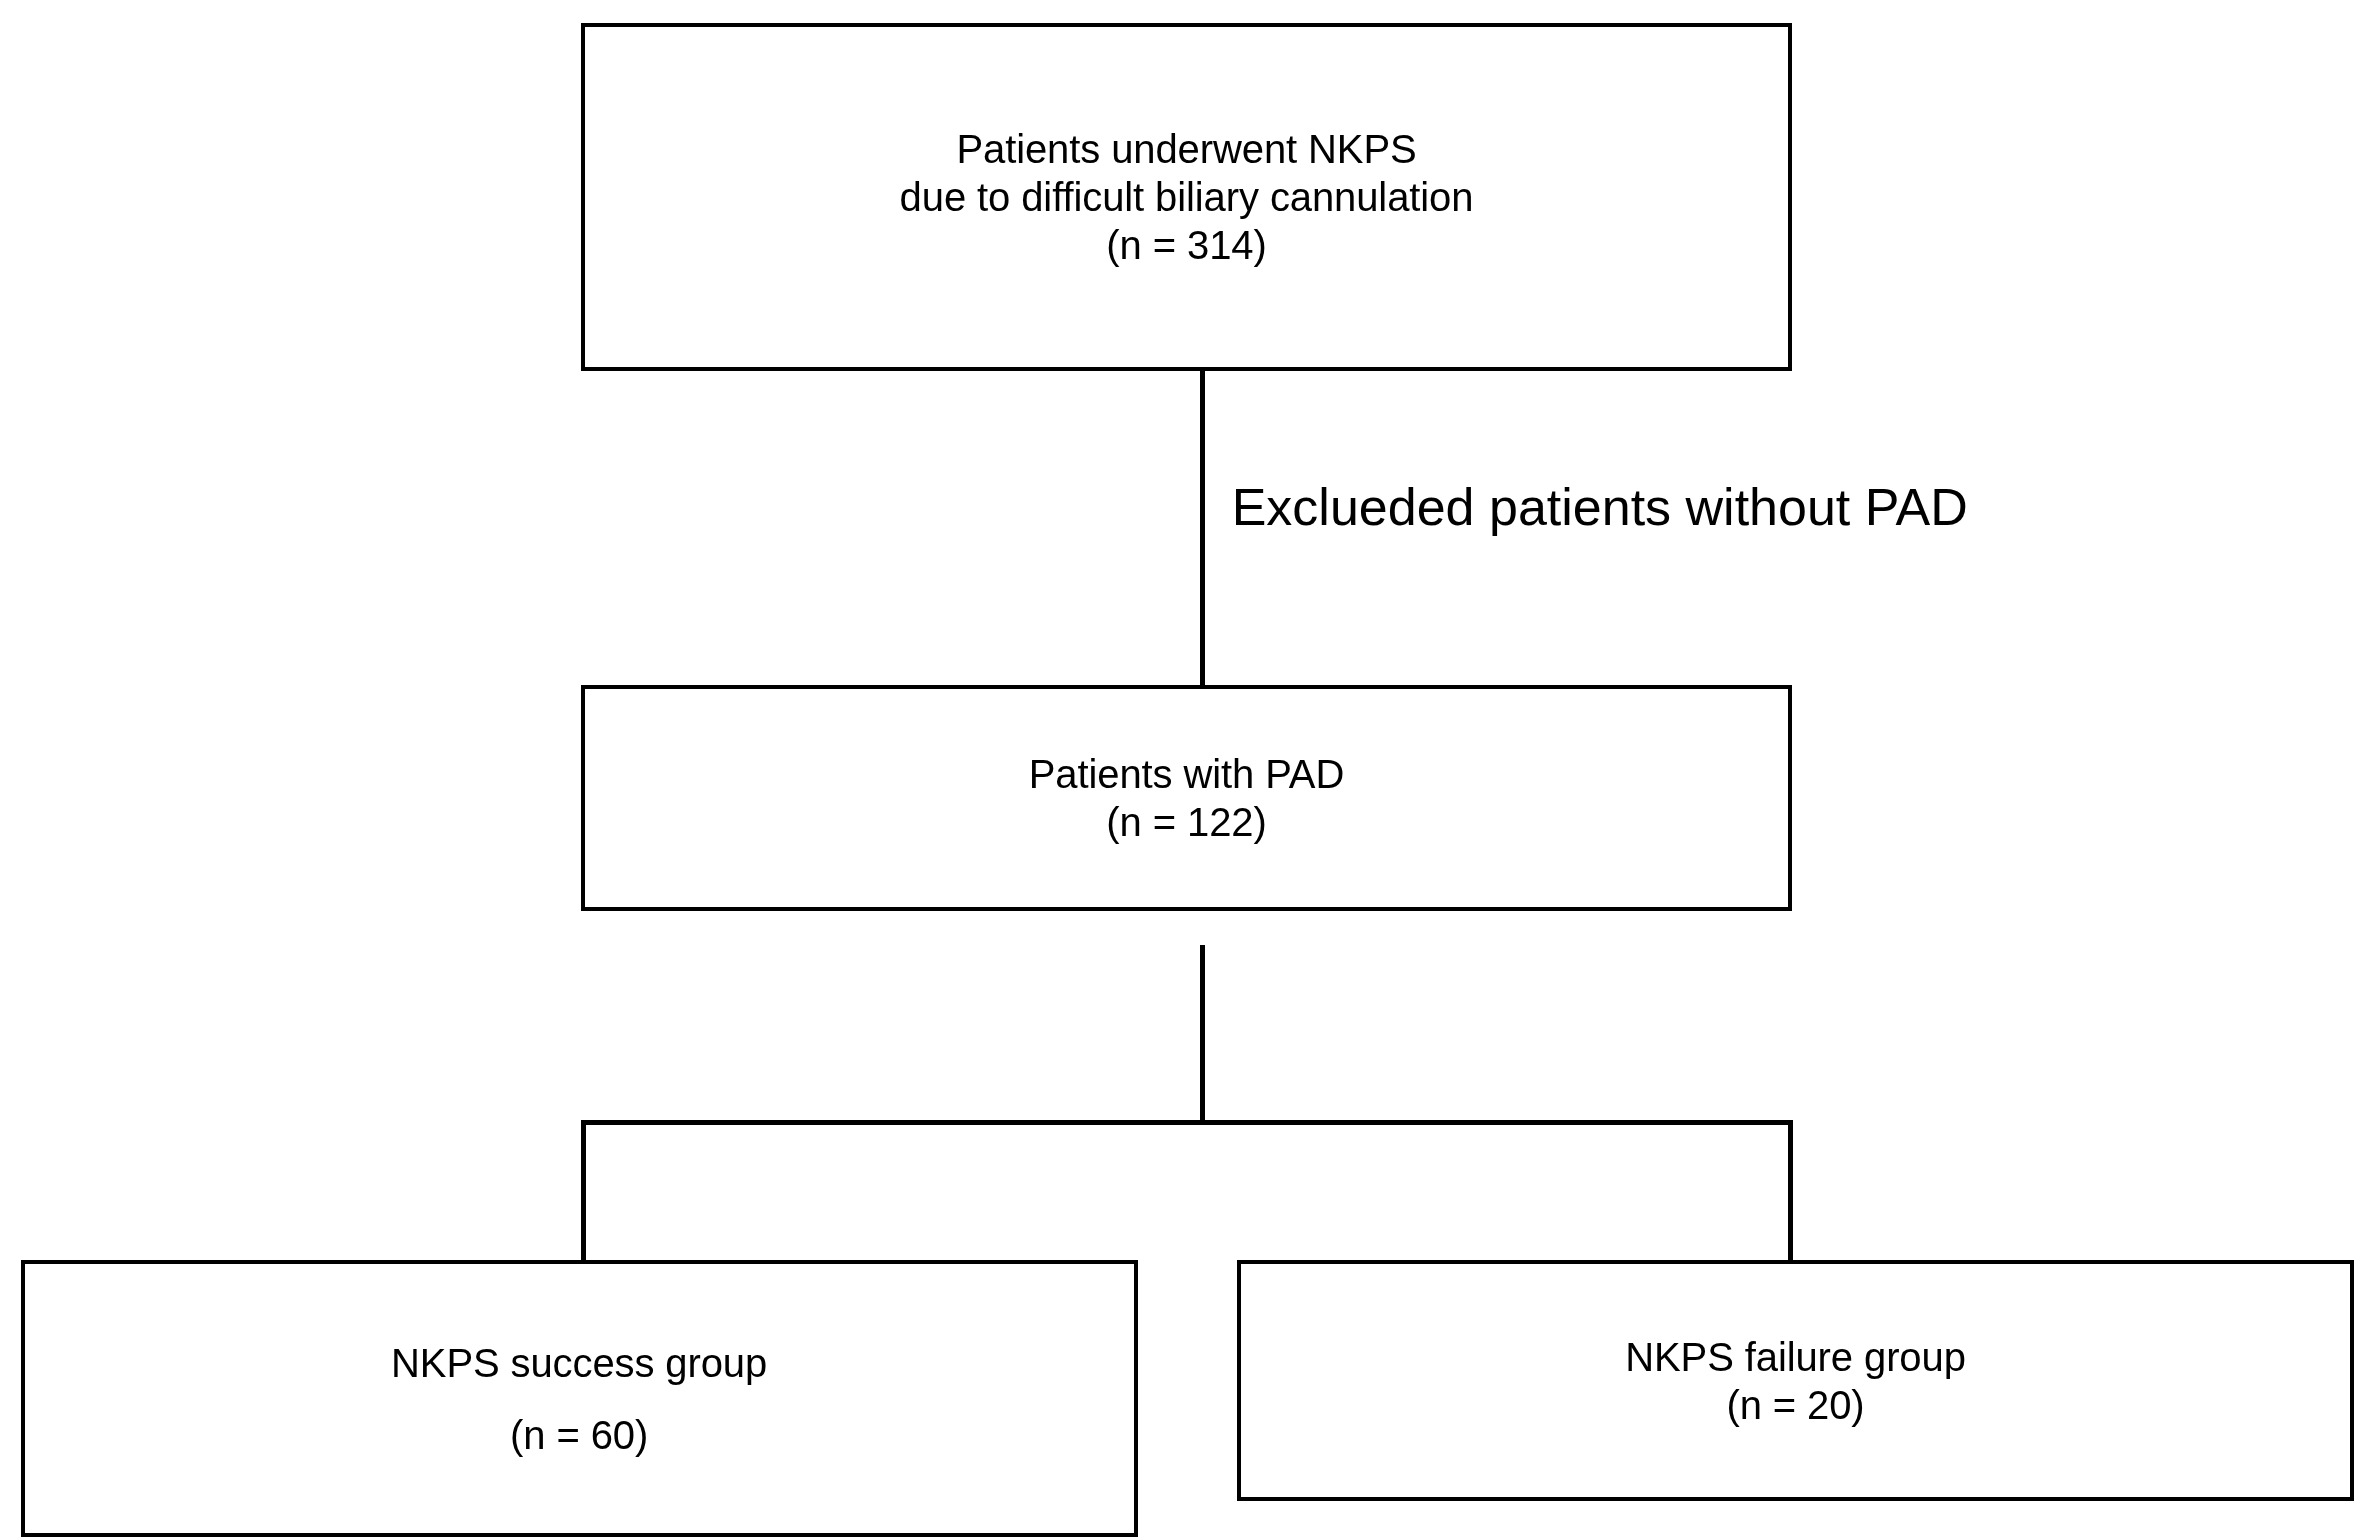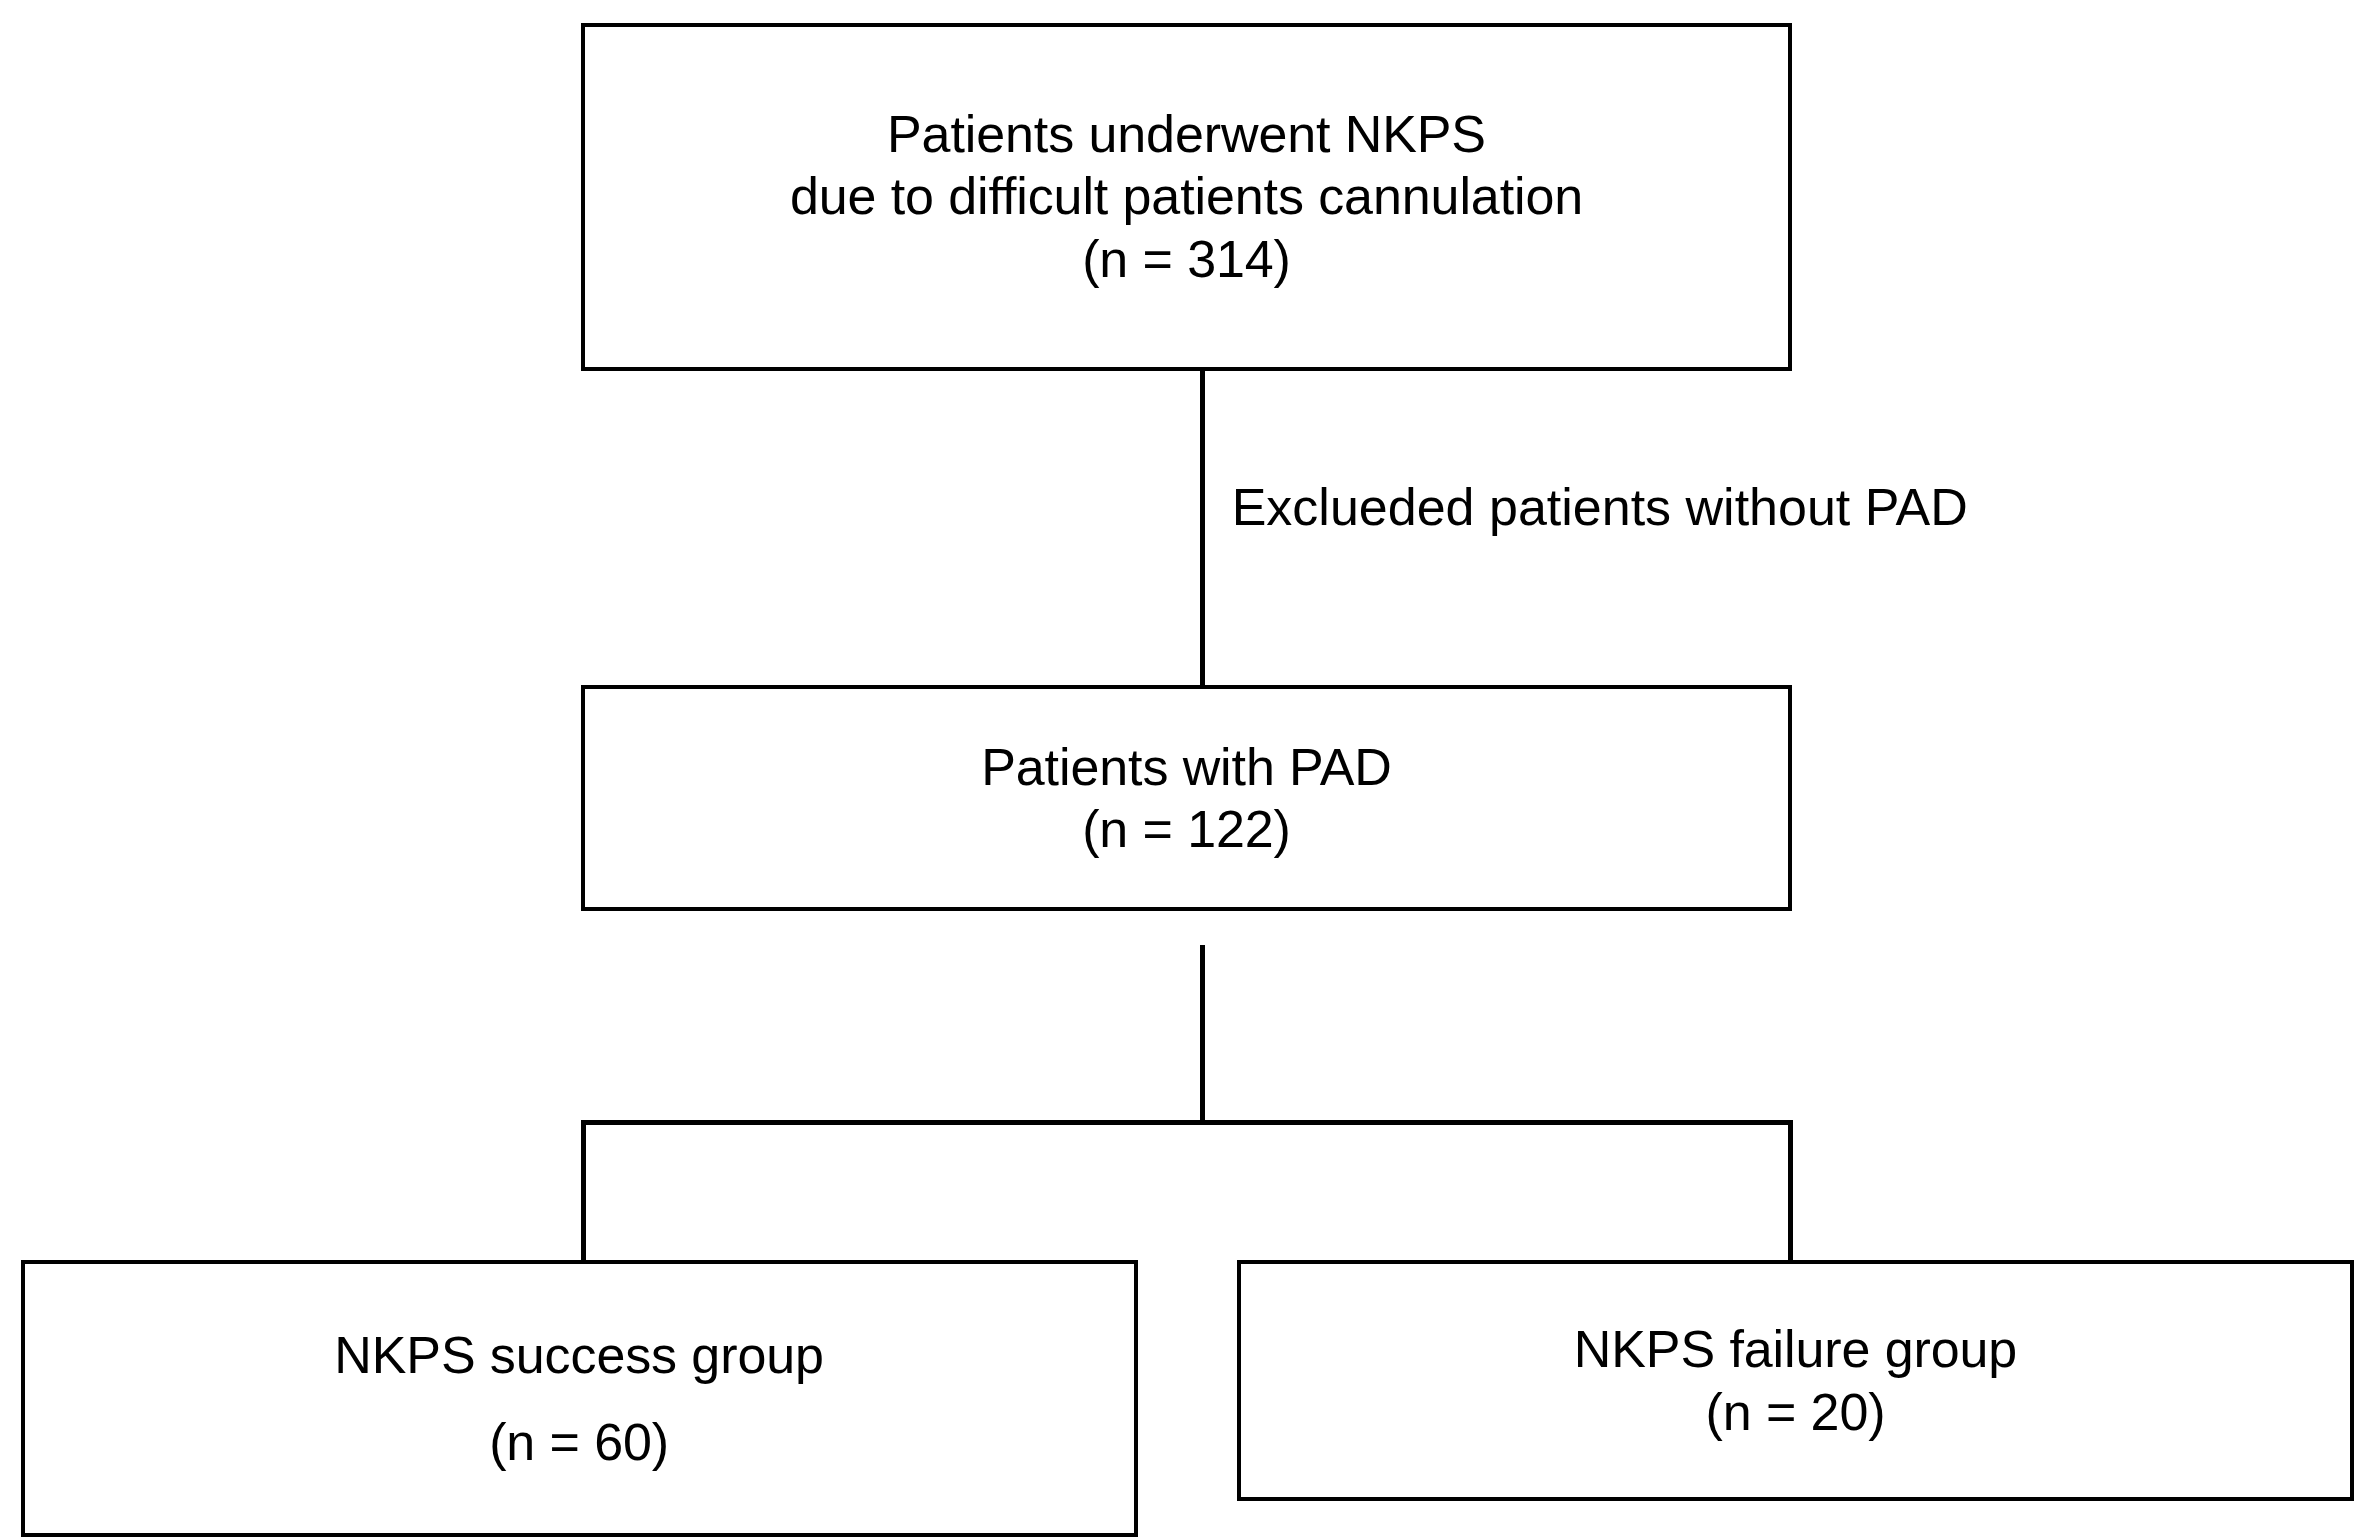--- a/index.html
+++ b/index.html
@@ -26,21 +26,21 @@
     background: #ffffff;
     display: flex;
     flex-direction: column;
     align-items: center;
     justify-content: center;
     text-align: center;
     z-index: 3;
   }
   .node .line {
     display: block;
-    font-size: 52px;
+    font-size: 40px;
     line-height: 1.20;
     letter-spacing: -0.1px;
     white-space: nowrap;
   }
 
   #node-top    { left: 581px;  top: 22.5px;   width: 1211px; height: 348px; }
   #node-middle { left: 581px;  top: 685px;  width: 1211px; height: 226px; }
   #node-success{ left: 20.6px;   top: 1260px; width: 1117px; height: 277px; gap: 24px; }
   #node-failure{ left: 1237px; top: 1260px; width: 1117px; height: 241px; }
 
@@ -83,21 +83,21 @@
     margin-left: 8px;
   }
 </style>
 </head>
 <body>
 
 <div id="canvas">
 
   <div class="node" id="node-top">
     <span class="line">Patients underwent NKPS</span>
-    <span class="line">due to difficult patients cannulation</span>
+    <span class="line">due to difficult biliary cannulation</span>
     <span class="line">(n = 314)</span>
   </div>
 
   <div class="vline" id="conn-top-middle"></div>
 
   <div id="edge-label-exclusion">Exclueded patients without PAD</div>
 
   <div class="node" id="node-middle">
     <span class="line">Patients with PAD</span>
     <span class="line">(n = 122)</span>

